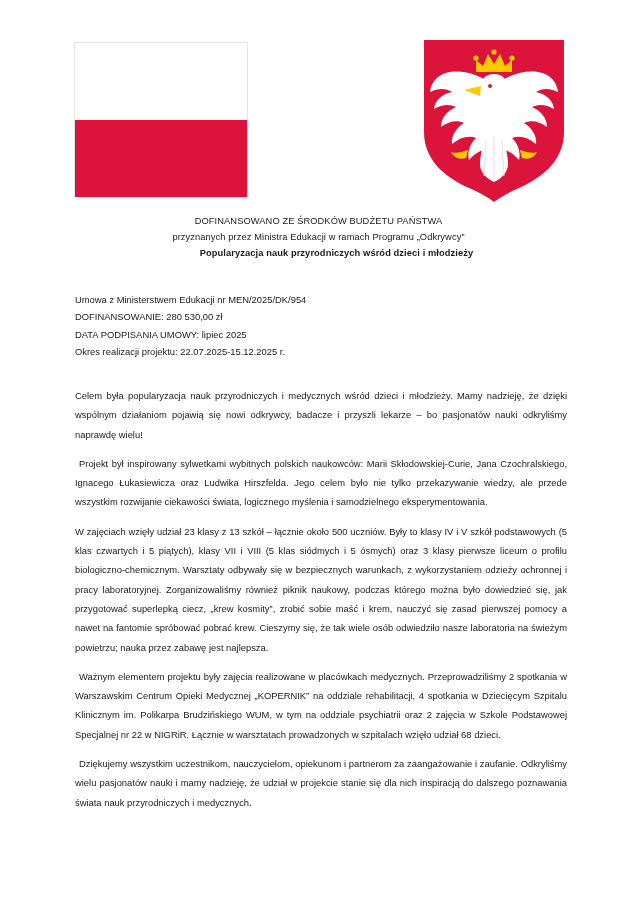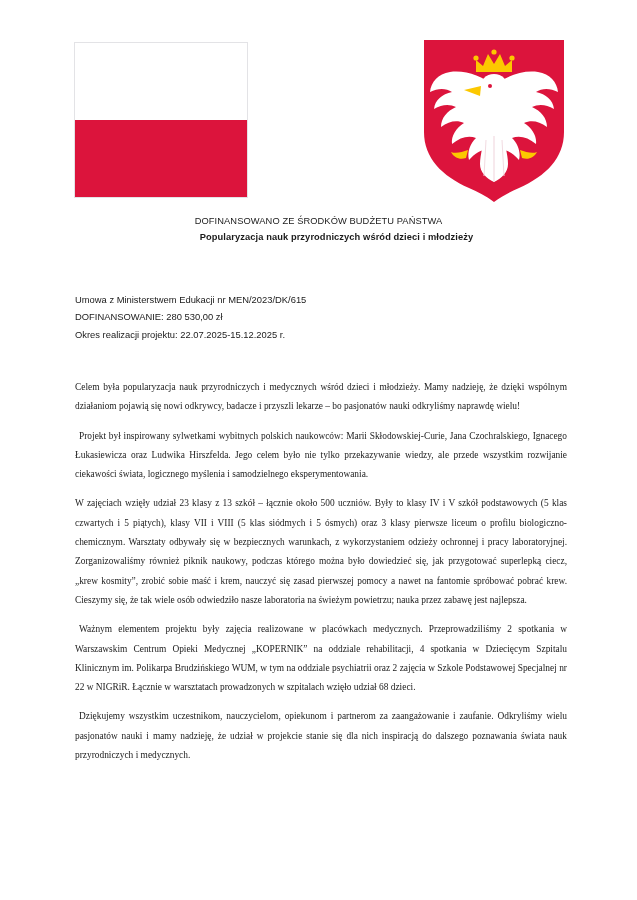--- a/index.html
+++ b/index.html
@@ -100,23 +100,22 @@
     font-size: 9.4px;
     line-height: 17.3px;
     color: #1a1a1a;
     white-space: nowrap;
   }
 
   
   .body-copy {
     position: absolute;
     left: 75px;
-    top: 378px;
+    top: 386px;
     width: 492px;
-    font-family: Liberation Serif, serif;
   }
   .body-copy p {
     margin: 0 0 10px 0;
     font-size: 9.4px;
     line-height: 19.3px;
     text-align: justify;
     text-justify: inter-word;
     color: #1a1a1a;
     hyphens: none;
   }
@@ -176,26 +175,28 @@
         <path d="M76 100 L76 146" stroke="#f2dbe1" stroke-width="1.2" fill="none"></path>
         <path d="M68 104 L66 140" stroke="#f2dbe1" stroke-width="1" fill="none"></path>
         <path d="M84 104 L86 140" stroke="#f2dbe1" stroke-width="1" fill="none"></path>
       </svg>
     </div>
 
   </div>
 
   <div class="funding">
     <div class="line">DOFINANSOWANO ZE ŚRODKÓW BUDŻETU PAŃSTWA</div>
+    <div class="line">przyznanych przez Ministra Edukacji w ramach Programu „Odkrywcy”</div>
     <div class="line bold">Popularyzacja nauk przyrodniczych wśród dzieci i młodzieży</div>
   </div>
 
   <div class="details">
-    <div class="row">Umowa z Ministerstwem Edukacji nr MEN/2023/DK/615</div>
+    <div class="row">Umowa z Ministerstwem Edukacji nr MEN/2025/DK/954</div>
     <div class="row">DOFINANSOWANIE: 280 530,00 zł</div>
+    <div class="row">DATA PODPISANIA UMOWY: lipiec 2025</div>
     <div class="row">Okres realizacji projektu: 22.07.2025-15.12.2025 r.</div>
   </div>
 
   <div class="body-copy">
     <p>Celem była popularyzacja nauk przyrodniczych i medycznych wśród dzieci i młodzieży. Mamy nadzieję, że dzięki wspólnym działaniom pojawią się nowi odkrywcy, badacze i przyszli lekarze – bo pasjonatów nauki odkryliśmy naprawdę wielu!</p>
     <p class="indented">Projekt był inspirowany sylwetkami wybitnych polskich naukowców: Marii Skłodowskiej-Curie, Jana Czochralskiego, Ignacego Łukasiewicza oraz Ludwika Hirszfelda. Jego celem było nie tylko przekazywanie wiedzy, ale przede wszystkim rozwijanie ciekawości świata, logicznego myślenia i samodzielnego eksperymentowania.</p>
     <p>W zajęciach wzięły udział 23 klasy z 13 szkół – łącznie około 500 uczniów. Były to klasy IV i V szkół podstawowych (5 klas czwartych i 5 piątych), klasy VII i VIII (5 klas siódmych i 5 ósmych) oraz 3 klasy pierwsze liceum o profilu biologiczno-chemicznym. Warsztaty odbywały się w bezpiecznych warunkach, z wykorzystaniem odzieży ochronnej i pracy laboratoryjnej. Zorganizowaliśmy również piknik naukowy, podczas którego można było dowiedzieć się, jak przygotować superlepką ciecz, „krew kosmity”, zrobić sobie maść i krem, nauczyć się zasad pierwszej pomocy a nawet na fantomie spróbować pobrać krew. Cieszymy się, że tak wiele osób odwiedziło nasze laboratoria na świeżym powietrzu; nauka przez zabawę jest najlepsza.</p>
     <p class="indented">Ważnym elementem projektu były zajęcia realizowane w placówkach medycznych. Przeprowadziliśmy 2 spotkania w Warszawskim Centrum Opieki Medycznej „KOPERNIK” na oddziale rehabilitacji, 4 spotkania w Dziecięcym Szpitalu Klinicznym im. Polikarpa Brudzińskiego WUM, w tym na oddziale psychiatrii oraz 2 zajęcia w Szkole Podstawowej Specjalnej nr 22 w NIGRiR. Łącznie w warsztatach prowadzonych w szpitalach wzięło udział 68 dzieci.</p>
     <p class="indented">Dziękujemy wszystkim uczestnikom, nauczycielom, opiekunom i partnerom za zaangażowanie i zaufanie. Odkryliśmy wielu pasjonatów nauki i mamy nadzieję, że udział w projekcie stanie się dla nich inspiracją do dalszego poznawania świata nauk przyrodniczych i medycznych.</p>
   </div>

